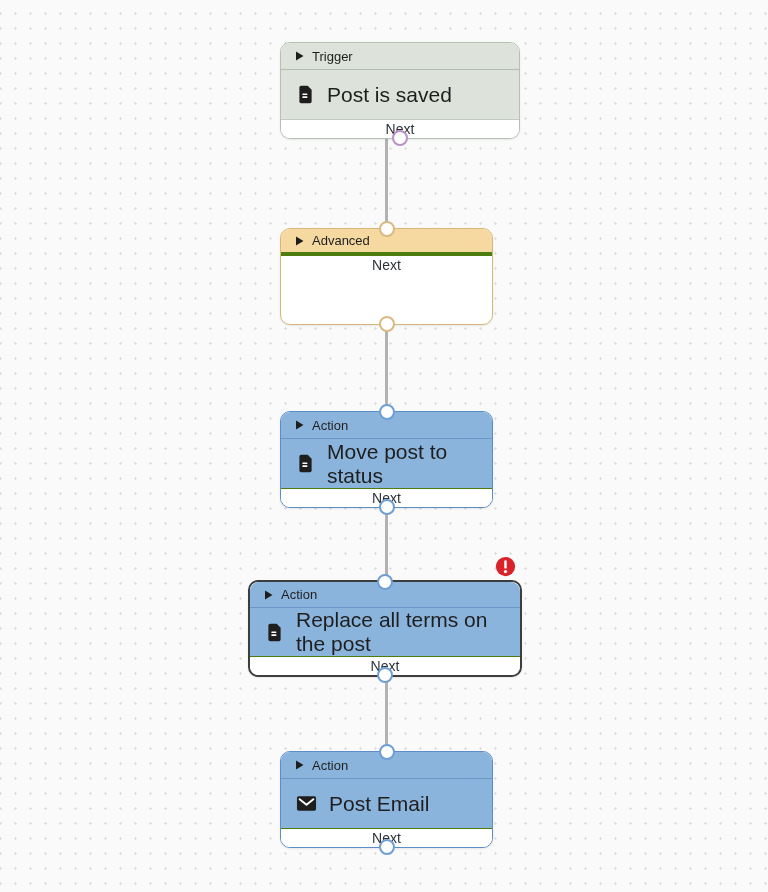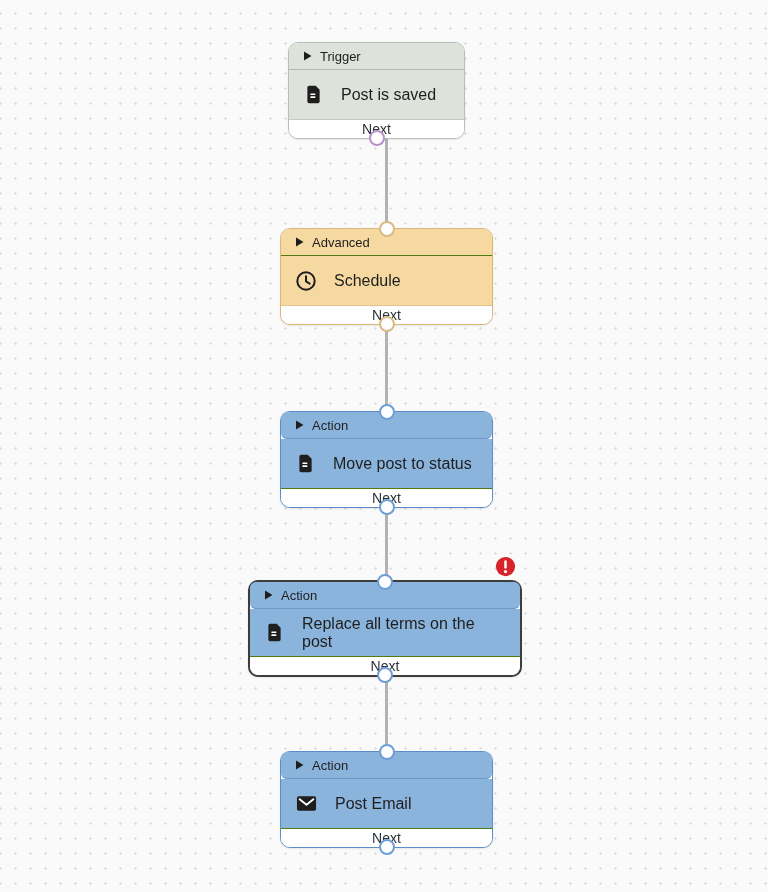--- a/index.html
+++ b/index.html
@@ -35,61 +35,61 @@
     position:absolute;
     height:97px;
     display:flex;
     flex-direction:column;
     border-radius:10px;
     border:1px solid;
     background:#ffffff;
     box-shadow:0 1px 2px rgba(0,0,0,0.08);
     z-index:2;
   }
-  .n1 { left:288px; top:42px;  width:177px; }
+  .n1 { left:280px; top:42px;  width:240px; }
   .n2 { left:280px; top:228px; width:213px; }
   .n3 { left:280px; top:411px; width:213px; }
   .n4 { left:248px; top:580px; width:274px; }
   .n5 { left:280px; top:751px; width:213px; }
 
   .theme-trigger  { border-color:#b6c0b4; }
   .theme-trigger  .node-header, .theme-trigger  .node-body { background:#dde3da; }
   .theme-trigger  .node-header { border-bottom:1px solid #b1bcaf; }
   .theme-trigger  .node-body   { border-bottom:1px solid #c3ccc0; }
 
   .theme-advanced { border-color:#d8b878; }
   .theme-advanced .node-header, .theme-advanced .node-body { background:#f5d9a1; }
-  .theme-advanced .node-header { border-bottom:1px solid #4d7c0f; }
+  .theme-advanced .node-header { border-bottom:4px solid #4d7c0f; }
   .theme-advanced .node-body   { border-bottom:1px solid #e2c388; }
 
   .theme-action   { border-color:#5b8ec8; }
   .theme-action   .node-header, .theme-action .node-body { background:#8bb4dc; }
-  .theme-action   .node-header { border-bottom:1px solid #6b97c8;border-radius:6px; }
+  .theme-action   .node-header { border-bottom:1px solid #6b97c8; }
   .theme-action   .node-body   { border-bottom:1px solid #4d7c0f; }
 
   .node.has-error { border:2px solid #3d3d3d; }
 
   .node-header {
     height:27px;
     display:flex;
     align-items:center;
     gap:8px;
     padding:0 14px;
     font-size:13px;
     border-radius:9px 9px 0 0;
   }
   .play-icon { display:flex; align-items:center; }
   .play-icon svg { display:block; }
   .node-body {
     flex:1;
     display:flex;
     align-items:center;
-    gap:17px;
+    gap:11px;
     padding:0 14px;
-    font-size:16px;
+    font-size:21px;
   }
   .body-icon { display:flex; align-items:center; }
   .body-icon svg { display:block; }
   .node-footer {
     height:18px;
     background:#ffffff;
     display:flex;
     align-items:center;
     justify-content:center;
     font-size:14px;
@@ -157,29 +157,20 @@
   </div>
 
   <div class="node n2 theme-advanced">
     <div class="node-header">
       <span class="play-icon">
         <svg width="9" height="10" viewBox="0 0 9 10">
             <path d="M1 0.5 L8.5 5 L1 9.5 Z" fill="#1e1e1e"></path>
           </svg>
       </span>
       <span>Advanced</span>
-    </div>
-    <div class="node-body">
-      <span class="body-icon">
-        <svg width="22" height="22" viewBox="0 0 24 24">
-            <circle cx="12" cy="12" r="9.5" fill="none" stroke="#1e1e1e" stroke-width="2.2"></circle>
-            <polyline points="12,6.8 12,12.4 16,14.8" fill="none" stroke="#1e1e1e" stroke-width="2.2" stroke-linecap="round" stroke-linejoin="round"></polyline>
-          </svg>
-      </span>
-      <span>Schedule</span>
     </div>
     <div class="node-footer">
       <span>Next</span>
     </div>
     <span class="port port-top port-tan"></span>
     <span class="port port-bottom port-tan"></span>
   </div>
 
   <div class="node n3 theme-action">
     <div class="node-header">

